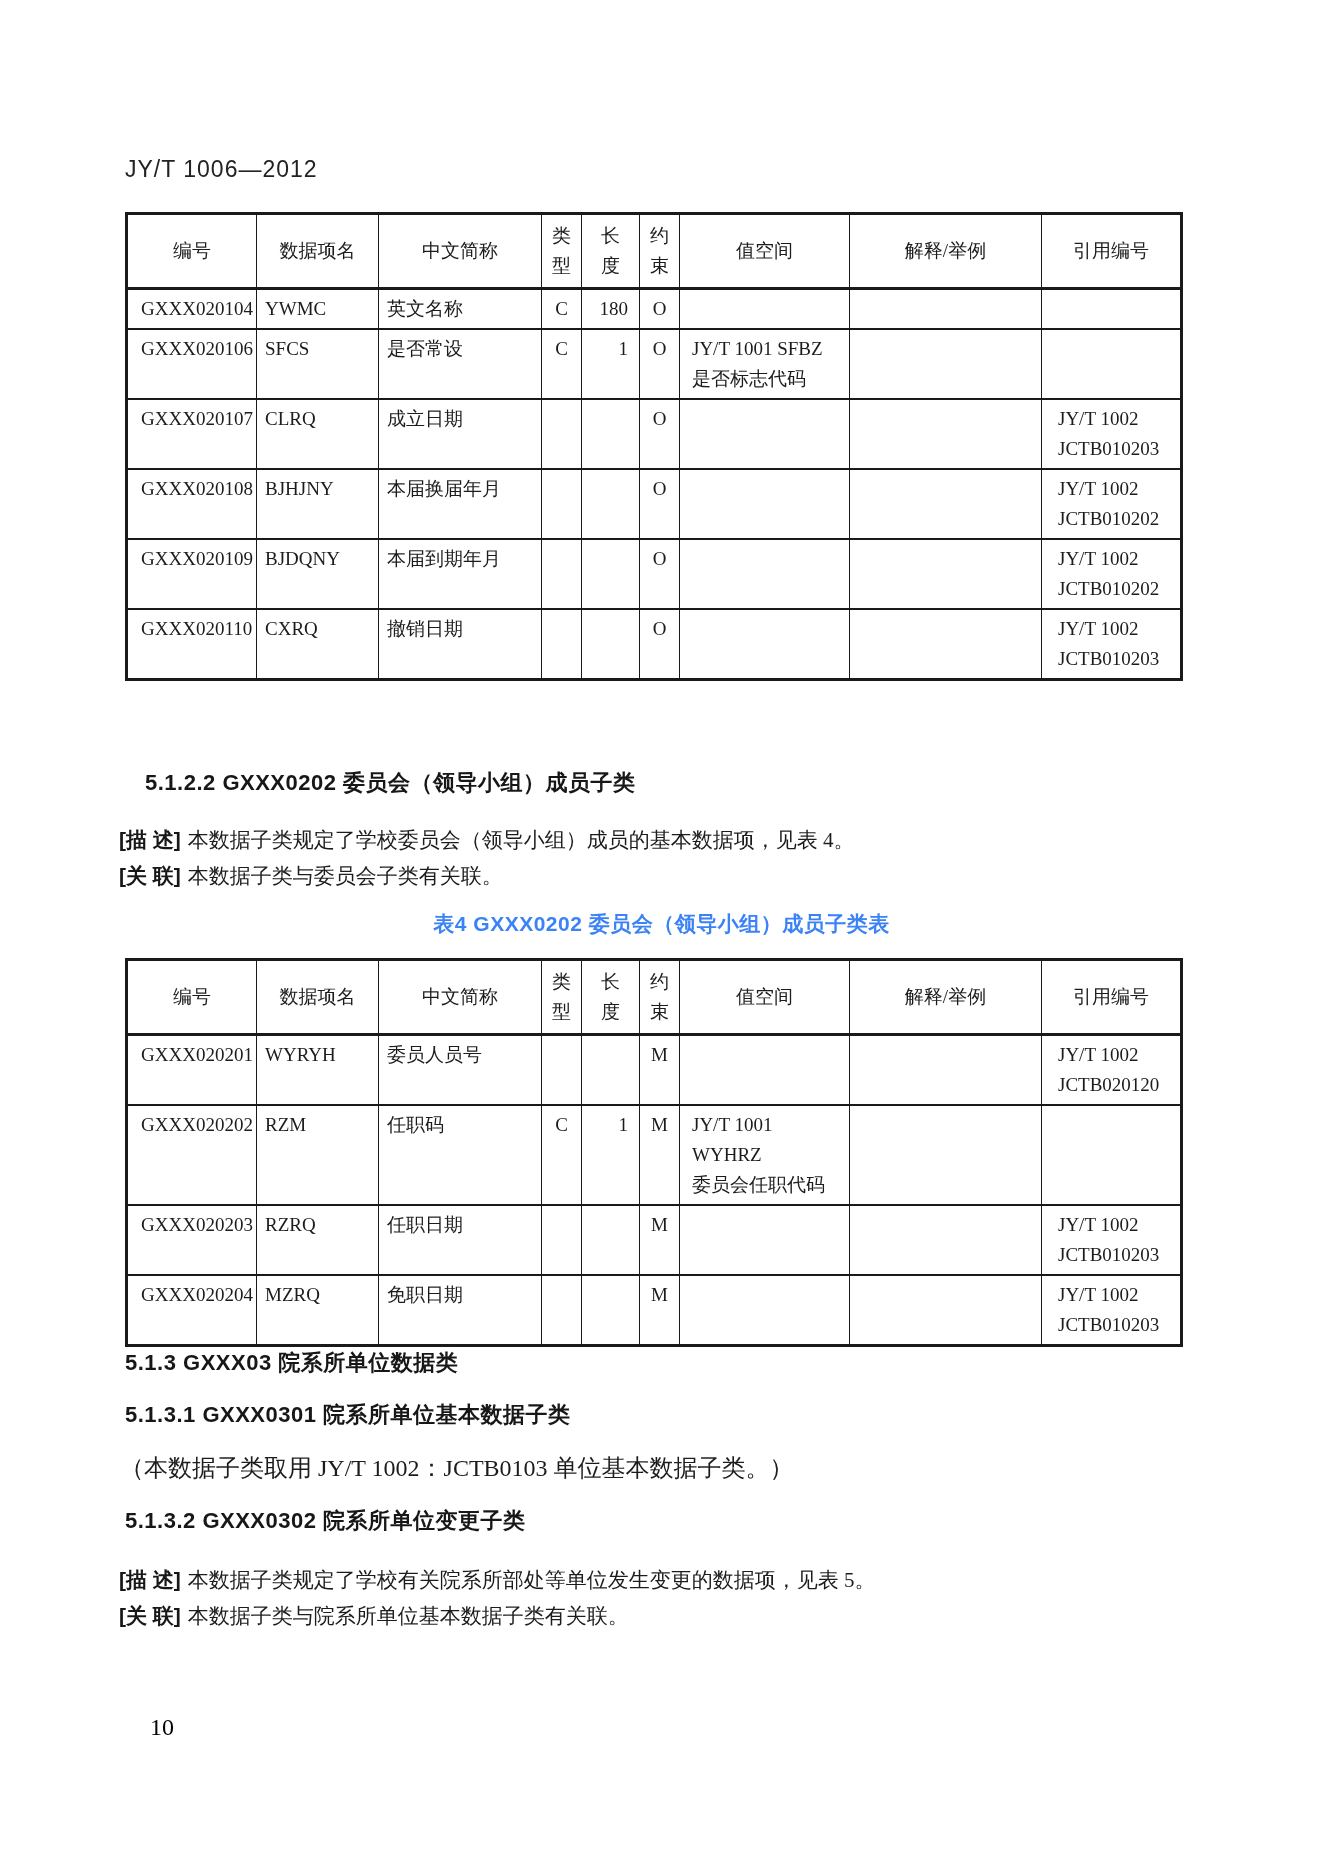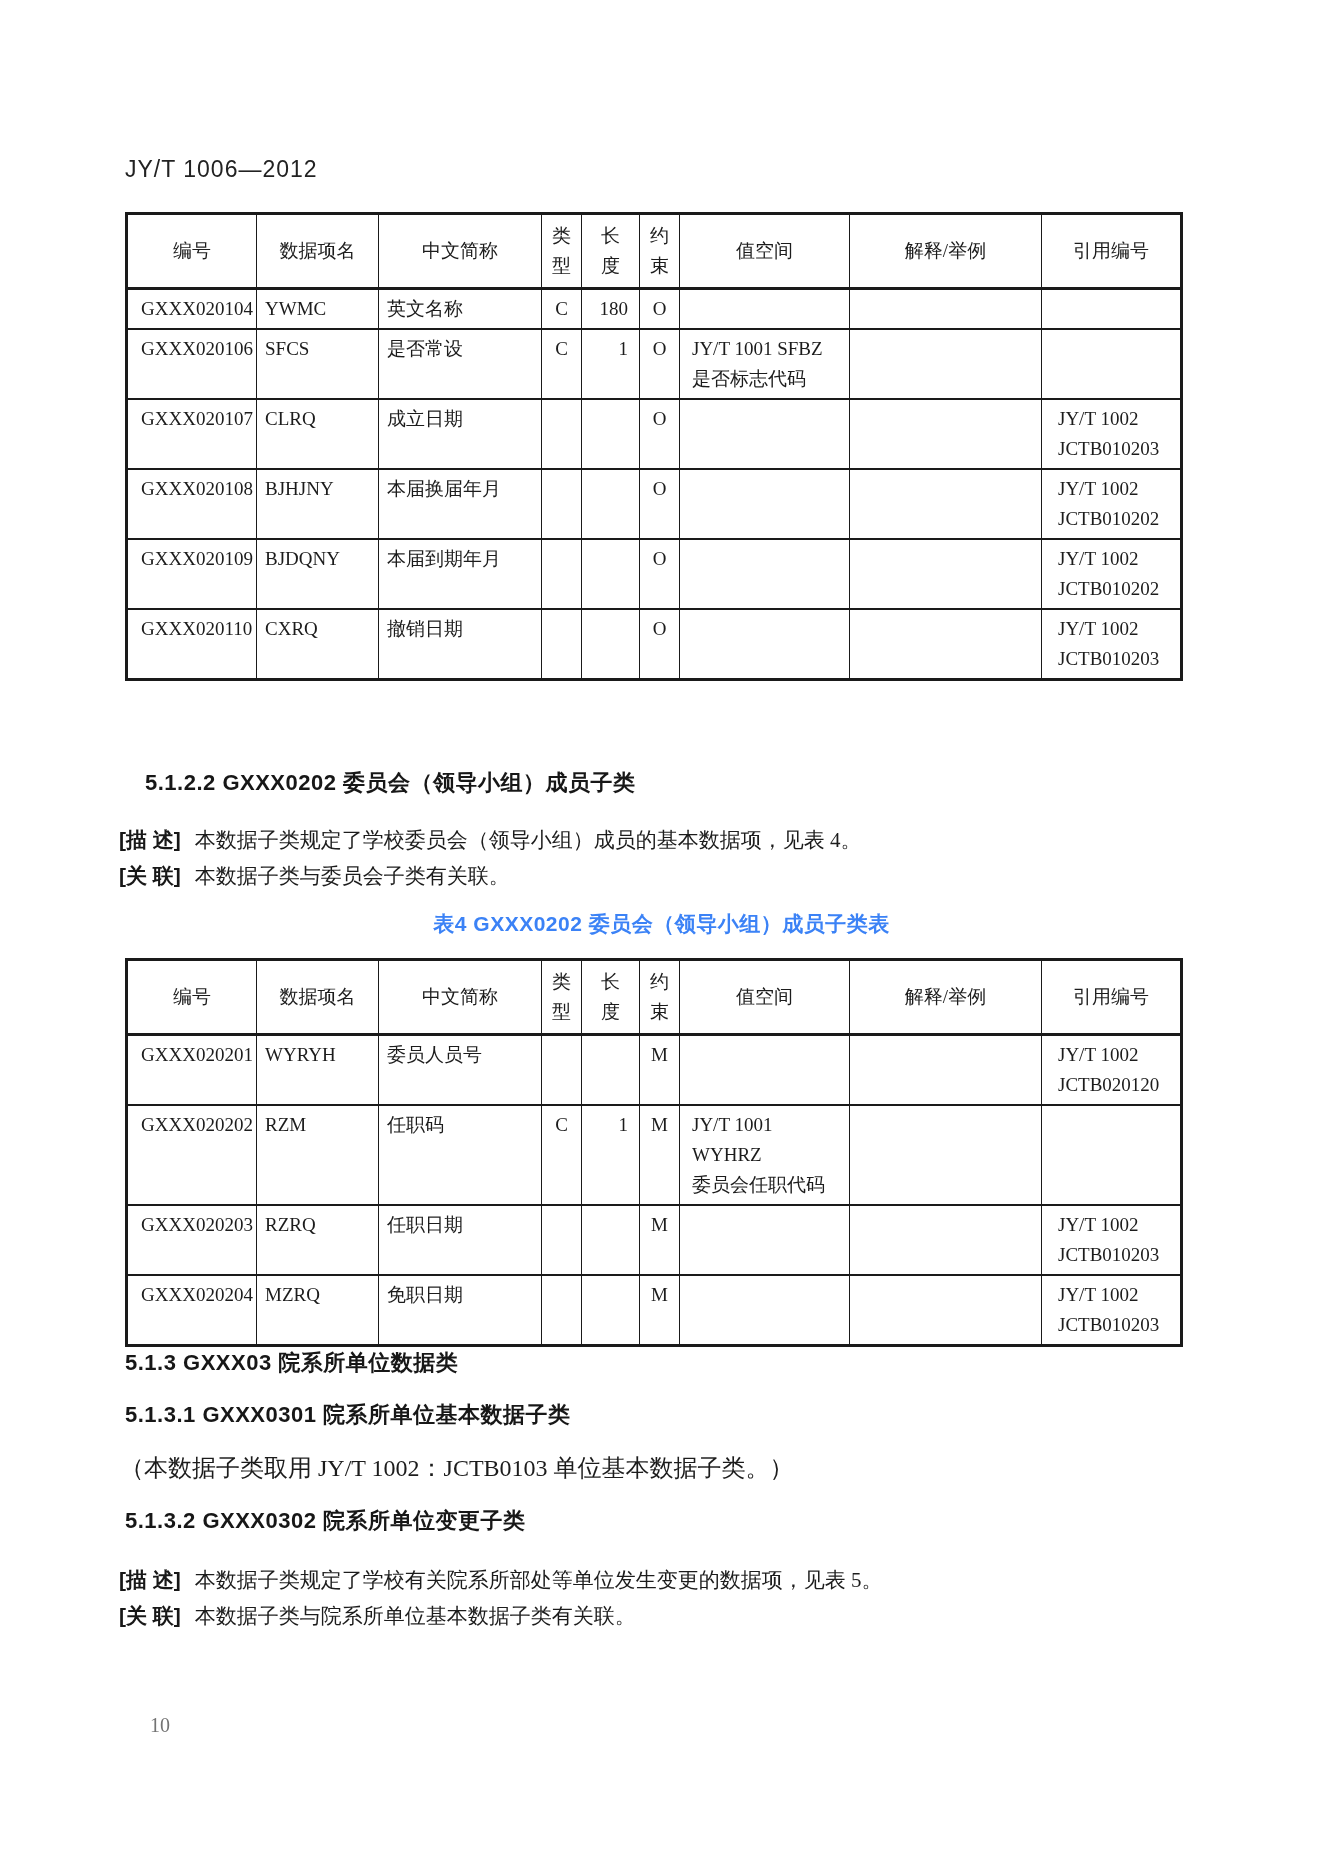--- a/index.html
+++ b/index.html
@@ -54,21 +54,21 @@
     font-size:22px;font-weight:bold;color:#171717;letter-spacing:0.5px;
     white-space:nowrap;
   }
   .h5122{top:768px;margin-left:20px;}
   .h513{top:1348px;}
   .h5131{top:1400px;}
   .h5132{top:1506px;}
 
   .labeled{
     position:absolute;left:119px;
-    display:flex;gap:14px;align-items:baseline;
+    display:flex;gap:7px;align-items:baseline;
     font-size:21px;white-space:nowrap;
   }
   .labeled .lbl{
     font-family:"Liberation Sans","DejaVu Sans",sans-serif;
     font-weight:bold;font-size:21px;color:#171717;
   }
   .p-desc1{top:826px;}
   .p-rel1{top:862px;}
   .p-desc2{top:1566px;}
   .p-rel2{top:1602px;}
@@ -80,21 +80,21 @@
     font-weight:bold;font-size:21px;color:#3b82f6;letter-spacing:0.5px;
   }
 
   .note-par{
     position:absolute;left:120px;top:1452px;margin:0;
     font-size:24px;white-space:nowrap;
   }
 
   .page-number{
     position:absolute;left:150px;top:1714px;
-    font-size:20px;color:#737373;
+    font-size:24px;color:#000000;
   }
 </style>
 </head>
 <body>
 
 <div class="page">
 
   <div class="doc-code">JY/T 1006—2012</div>
 
   <table class="dtable t3">

